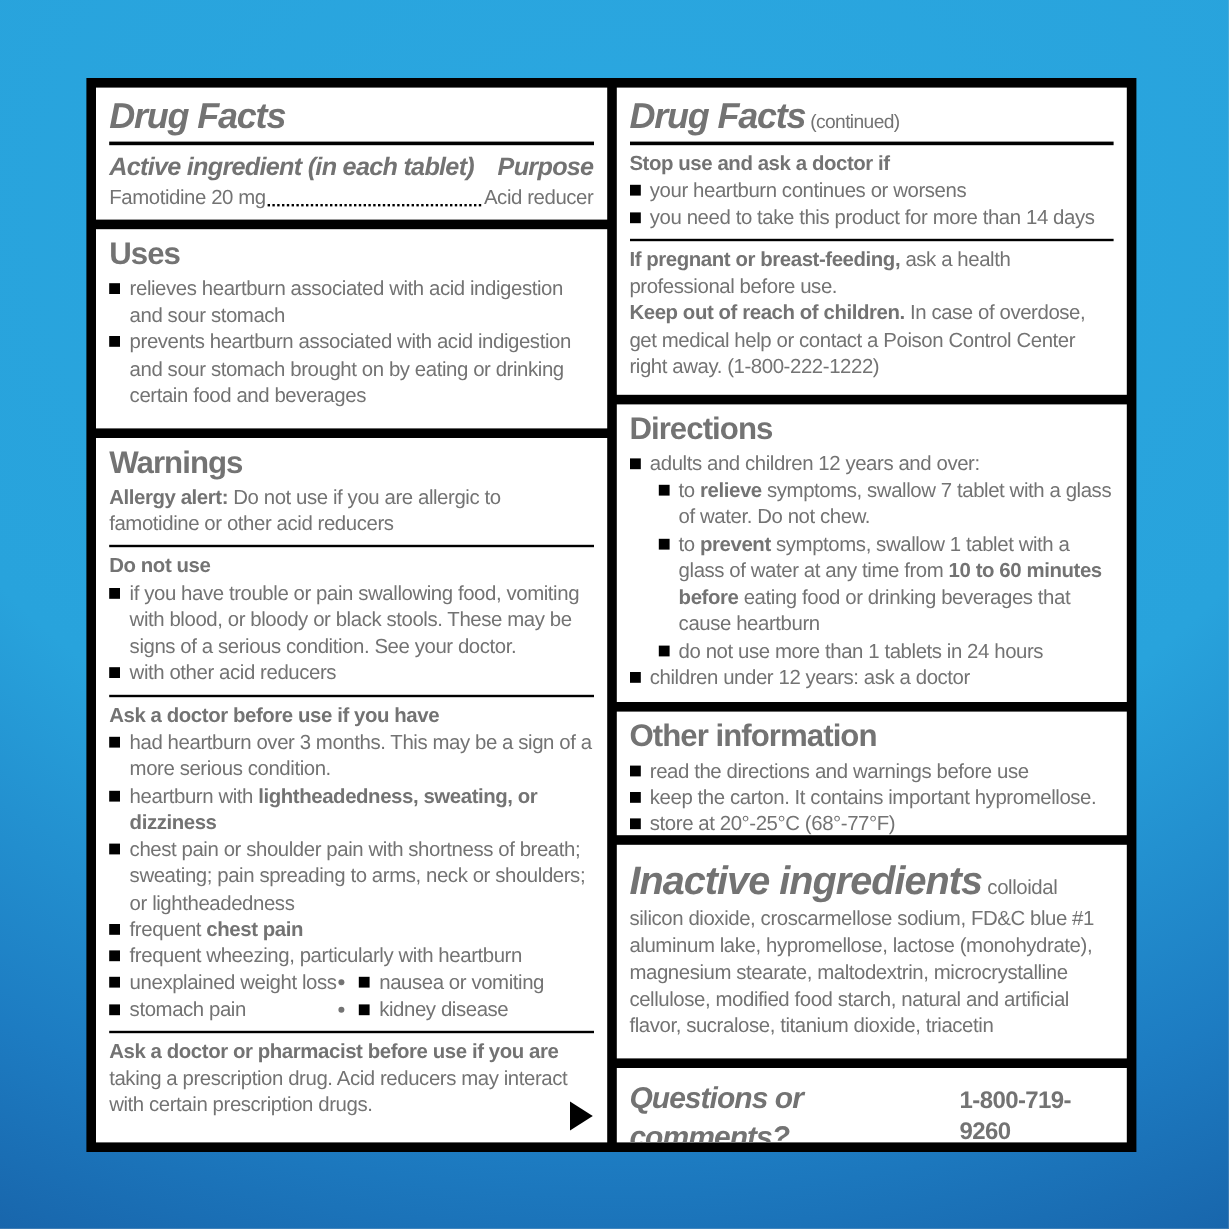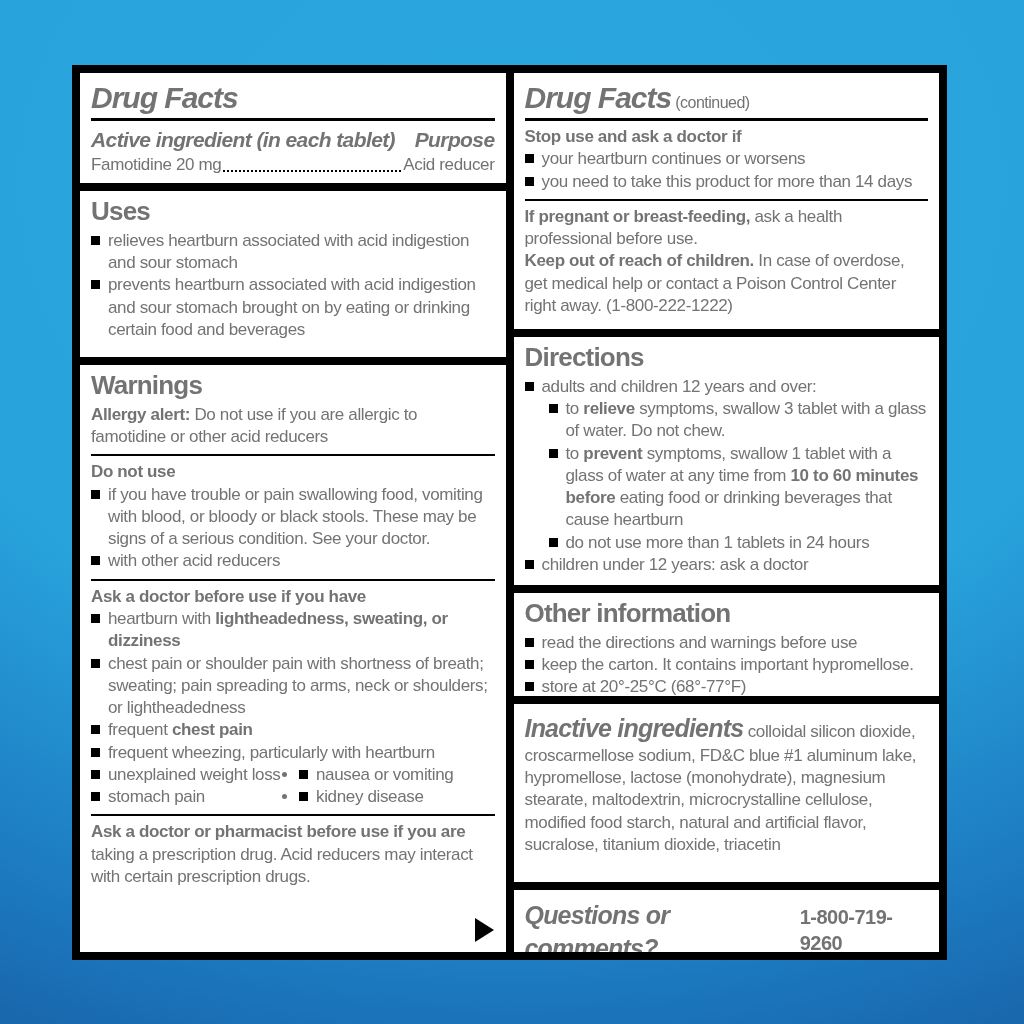--- a/index.html
+++ b/index.html
@@ -25,21 +25,21 @@
   .wgrid{display:grid;grid-template-columns:208px 1fr;}
   .ai-head{display:flex;justify-content:space-between;font-weight:bold;font-style:italic;
            font-size:21px;letter-spacing:-0.6px;margin-top:3px;}
   .dotrow{display:flex;align-items:flex-end;}
   .leader{flex:1;border-bottom:2px dotted #000;margin:0 2px 4px 2px;}
   .tri{position:absolute;right:12px;bottom:10px;width:0;height:0;
        border-left:19px solid #000;border-top:12px solid transparent;border-bottom:12px solid transparent;}
   .q-row{display:flex;align-items:baseline;gap:6px;padding-top:4px;}
   .q-head{font-size:25px;font-weight:bold;font-style:italic;letter-spacing:-0.8px;}
   .q-phone{font-size:20px;font-weight:bold;letter-spacing:-0.5px;}
-  .inact-head{font-size:25px;font-weight:bold;font-style:italic;letter-spacing:-0.8px;}
+  .inact-head{font-size:33px;font-weight:bold;font-style:italic;letter-spacing:-0.8px;}
   
   .lb1{height:110px;} .lb2{height:166px;} .lb3{flex:1;}
   .rb1{height:256px;} .rb2{height:248px;} .rb3{height:103px;} .rb4{height:178px;} .rb5{flex:1;}
 </style>
 </head>
 <body>
 
 <div class="bg">
   <div class="panel">
 
@@ -74,21 +74,21 @@
 
         <div class="h-sub">Do not use</div>
         <ul>
           <li><span class="sq"></span><span>if you have trouble or pain swallowing food, vomiting with blood, or bloody or black stools. These may be signs of a serious condition. See your doctor.</span></li>
           <li><span class="sq"></span><span>with other acid reducers</span></li>
         </ul>
         <div class="hr"></div>
 
         <div class="h-sub">Ask a doctor before use if you have</div>
         <ul>
-          <li><span class="sq"></span></li>
+          <li><span class="sq"></span><span>had heartburn over 3 months. This may be a sign of a more serious condition.</span></li>
           <li><span class="sq"></span><span>heartburn with </span><b>lightheadedness, sweating, or dizziness</b></li>
           <li><span class="sq"></span><span>chest pain or shoulder pain with shortness of breath; sweating; pain spreading to arms, neck or shoulders; or lightheadedness</span></li>
           <li><span class="sq"></span><span>frequent </span><b>chest pain</b></li>
           <li><span class="sq"></span><span>frequent wheezing, particularly with heartburn</span></li>
         </ul>
         <div class="wgrid">
           <li><span class="sq"></span><span>unexplained weight loss</span></li>
           <li><span class="sq"></span><span>nausea or vomiting</span></li>
           <li><span class="sq"></span><span>stomach pain</span></li>
           <li><span class="sq"></span><span>kidney disease</span></li>
@@ -112,21 +112,21 @@
         </ul>
         <div class="hr"></div>
         <div><b>If pregnant or breast-feeding,</b><span> ask a health professional before use.</span></div>
         <div><b>Keep out of reach of children.</b><span> In case of overdose, get medical help or contact a Poison Control Center right away. (1-800-222-1222)</span></div>
       </div>
 
       <div class="box rb2">
         <div class="h-sec">Directions</div>
         <ul>
           <li><span class="sq"></span><span>adults and children 12 years and over:</span></li>
-          <li class="l2"><span class="sq"></span><span>to </span><b>relieve</b><span> symptoms, swallow 3 tablet with a glass of water. Do not chew.</span></li>
+          <li class="l2"><span class="sq"></span><span>to </span><b>relieve</b><span> symptoms, swallow 7 tablet with a glass of water. Do not chew.</span></li>
           <li class="l2"><span class="sq"></span><span>to </span><b>prevent</b><span> symptoms, swallow 1 tablet with a glass of water at any time from </span><b>10 to 60 minutes before</b><span> eating food or drinking beverages that cause heartburn</span></li>
           <li class="l2"><span class="sq"></span><span>do not use more than 1 tablets in 24 hours</span></li>
           <li><span class="sq"></span><span>children under 12 years: ask a doctor</span></li>
         </ul>
       </div>
 
       <div class="box rb3">
         <div class="h-sec">Other information</div>
         <ul>
           <li><span class="sq"></span><span>read the directions and warnings before use</span></li>

